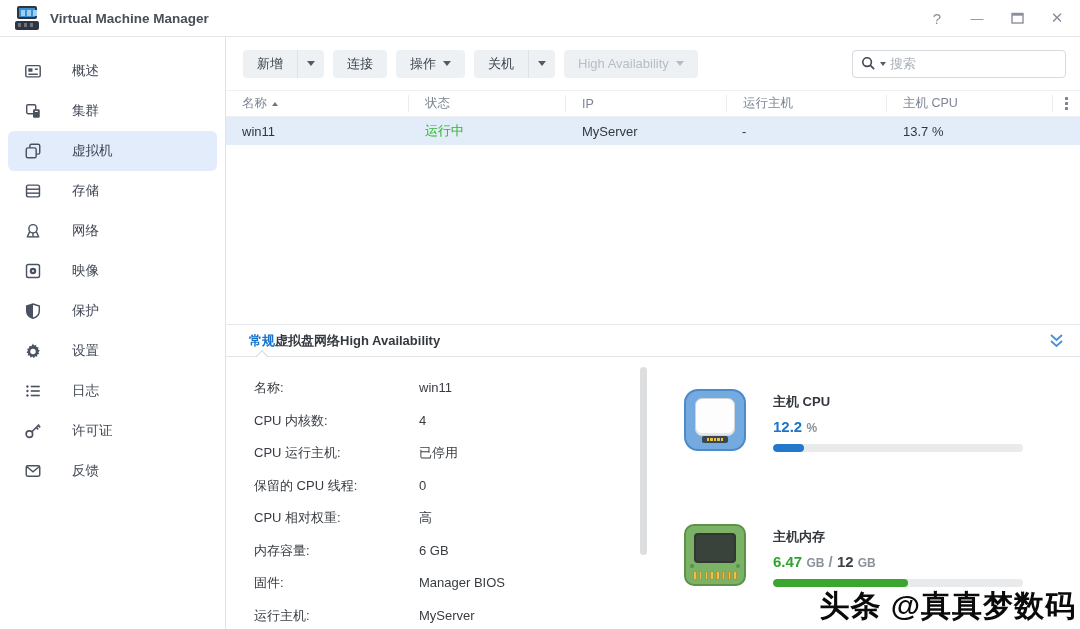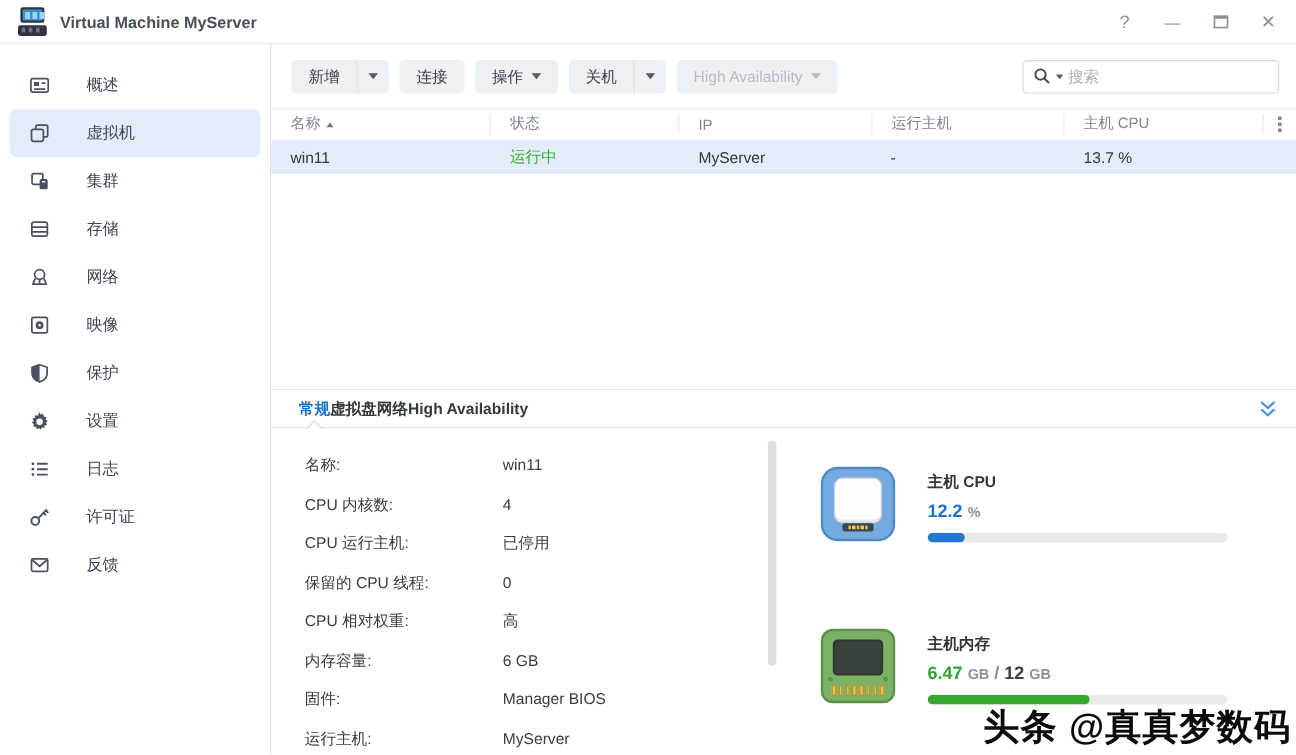--- a/index.html
+++ b/index.html
@@ -121,21 +121,21 @@
           <i style="left:2px"></i>
           <i style="left:8px"></i>
           <i style="left:14px"></i>
         </span>
       <span class="srv-bot">
           <i style="left:3px"></i>
           <i style="left:9px"></i>
           <i style="left:15px"></i>
         </span>
     </div>
-    <div class="app-title">Virtual Machine MyServer</div>
+    <div class="app-title">Virtual Machine Manager</div>
     <div class="win-controls">
       <div class="win-btn">?</div>
       <div class="win-btn" style="font-size:13px;">—</div>
       <div class="win-btn">
         <svg width="13" height="12" viewBox="0 0 13 12">
           <rect x="1" y="1.5" width="11" height="9.5" fill="none" stroke="#8a9099" stroke-width="1.4"></rect>
           <line x1="1" y1="2.6" x2="12" y2="2.6" stroke="#8a9099" stroke-width="2.2"></line>
         </svg>
       </div>
       <div class="win-btn">✕</div>
@@ -147,34 +147,34 @@
     <div class="sidebar">
       <div class="side-item">
         <svg width="18" height="18" viewBox="0 0 20 20">
           <rect x="2" y="4" width="16" height="12.5" rx="1.5" fill="none" stroke="#4a5260" stroke-width="1.6"></rect>
           <rect x="4.8" y="7" width="4.6" height="3.8" fill="#4a5260"></rect>
           <line x1="12" y1="8" x2="15.4" y2="8" stroke="#4a5260" stroke-width="1.6"></line>
           <line x1="4.8" y1="13.6" x2="15.4" y2="13.6" stroke="#4a5260" stroke-width="1.6"></line>
         </svg>
         <span>概述</span>
       </div>
-      <div class="side-item active">
-        <svg width="18" height="18" viewBox="0 0 20 20">
-          <rect x="6.5" y="2.5" width="11" height="11" rx="1.8" fill="none" stroke="#4a5260" stroke-width="1.6"></rect>
-          <rect x="2.5" y="6.5" width="11" height="11" rx="1.8" fill="#e2ecfa" stroke="#4a5260" stroke-width="1.6"></rect>
-        </svg>
-        <span>虚拟机</span>
-      </div>
       <div class="side-item">
         <svg width="18" height="18" viewBox="0 0 20 20">
           <rect x="3" y="3" width="10" height="10" rx="1.5" fill="none" stroke="#4a5260" stroke-width="1.6"></rect>
           <rect x="10" y="8" width="7.5" height="9.5" rx="1.5" fill="#4a5260"></rect>
           <line x1="12.2" y1="10.5" x2="15.2" y2="10.5" stroke="#fff" stroke-width="1.2"></line>
         </svg>
         <span>集群</span>
+      </div>
+      <div class="side-item active">
+        <svg width="18" height="18" viewBox="0 0 20 20">
+          <rect x="6.5" y="2.5" width="11" height="11" rx="1.8" fill="none" stroke="#4a5260" stroke-width="1.6"></rect>
+          <rect x="2.5" y="6.5" width="11" height="11" rx="1.8" fill="#e2ecfa" stroke="#4a5260" stroke-width="1.6"></rect>
+        </svg>
+        <span>虚拟机</span>
       </div>
       <div class="side-item">
         <svg width="18" height="18" viewBox="0 0 20 20">
           <rect x="2.8" y="3.5" width="14.4" height="13" rx="2" fill="none" stroke="#4a5260" stroke-width="1.6"></rect>
           <line x1="2.8" y1="8" x2="17.2" y2="8" stroke="#4a5260" stroke-width="1.6"></line>
           <line x1="2.8" y1="12.4" x2="17.2" y2="12.4" stroke="#4a5260" stroke-width="1.6"></line>
         </svg>
         <span>存储</span>
       </div>
       <div class="side-item">

